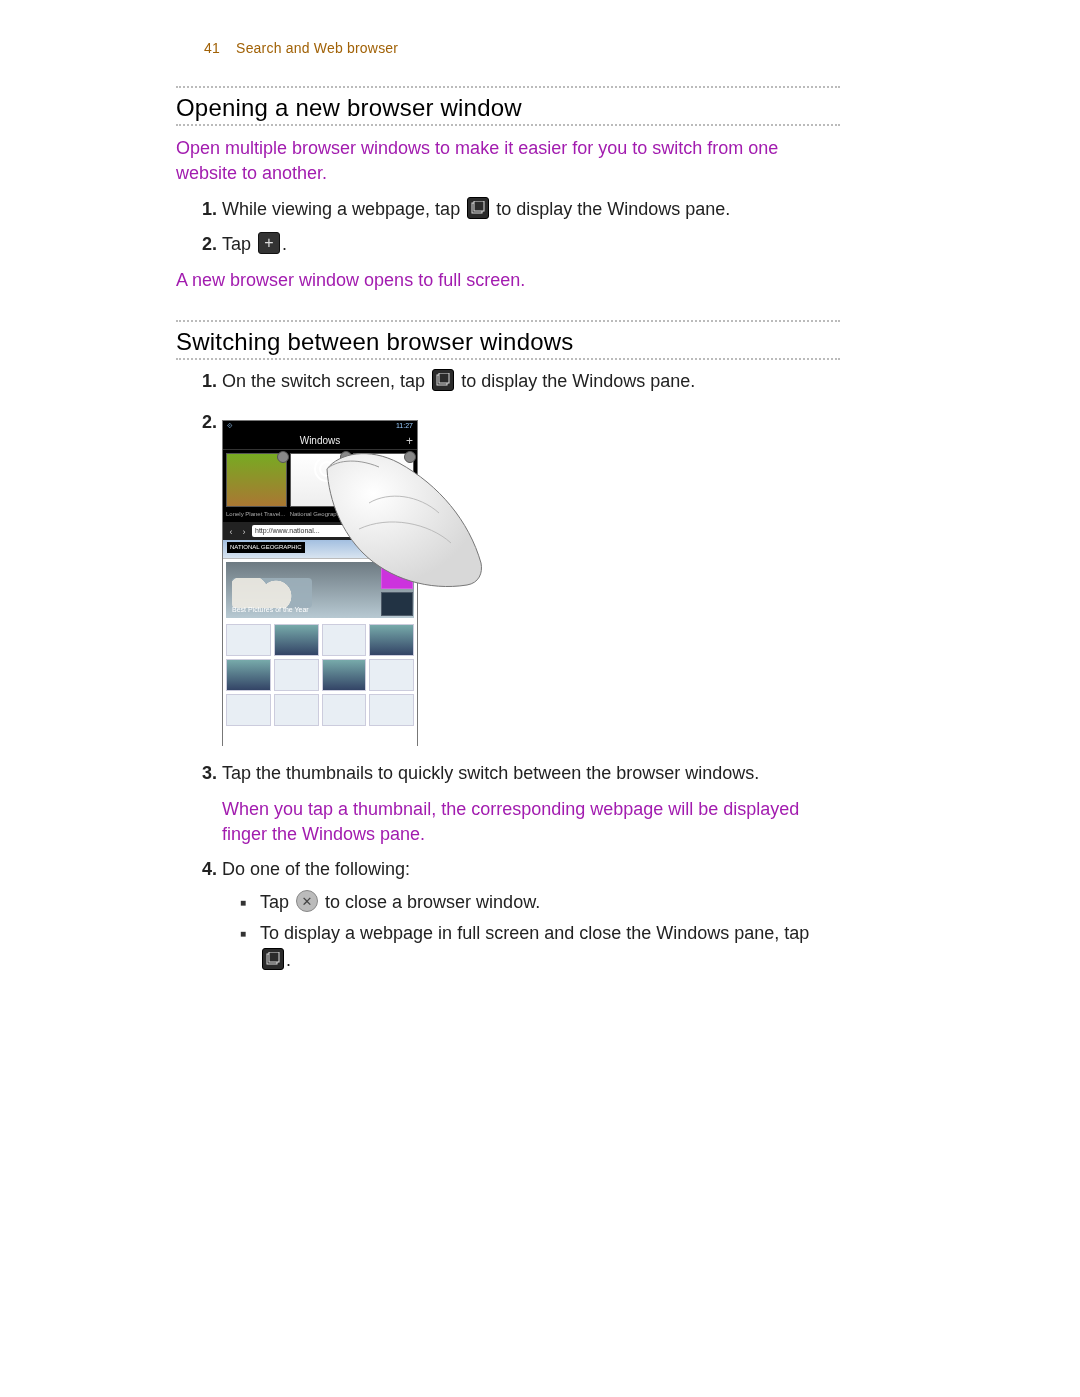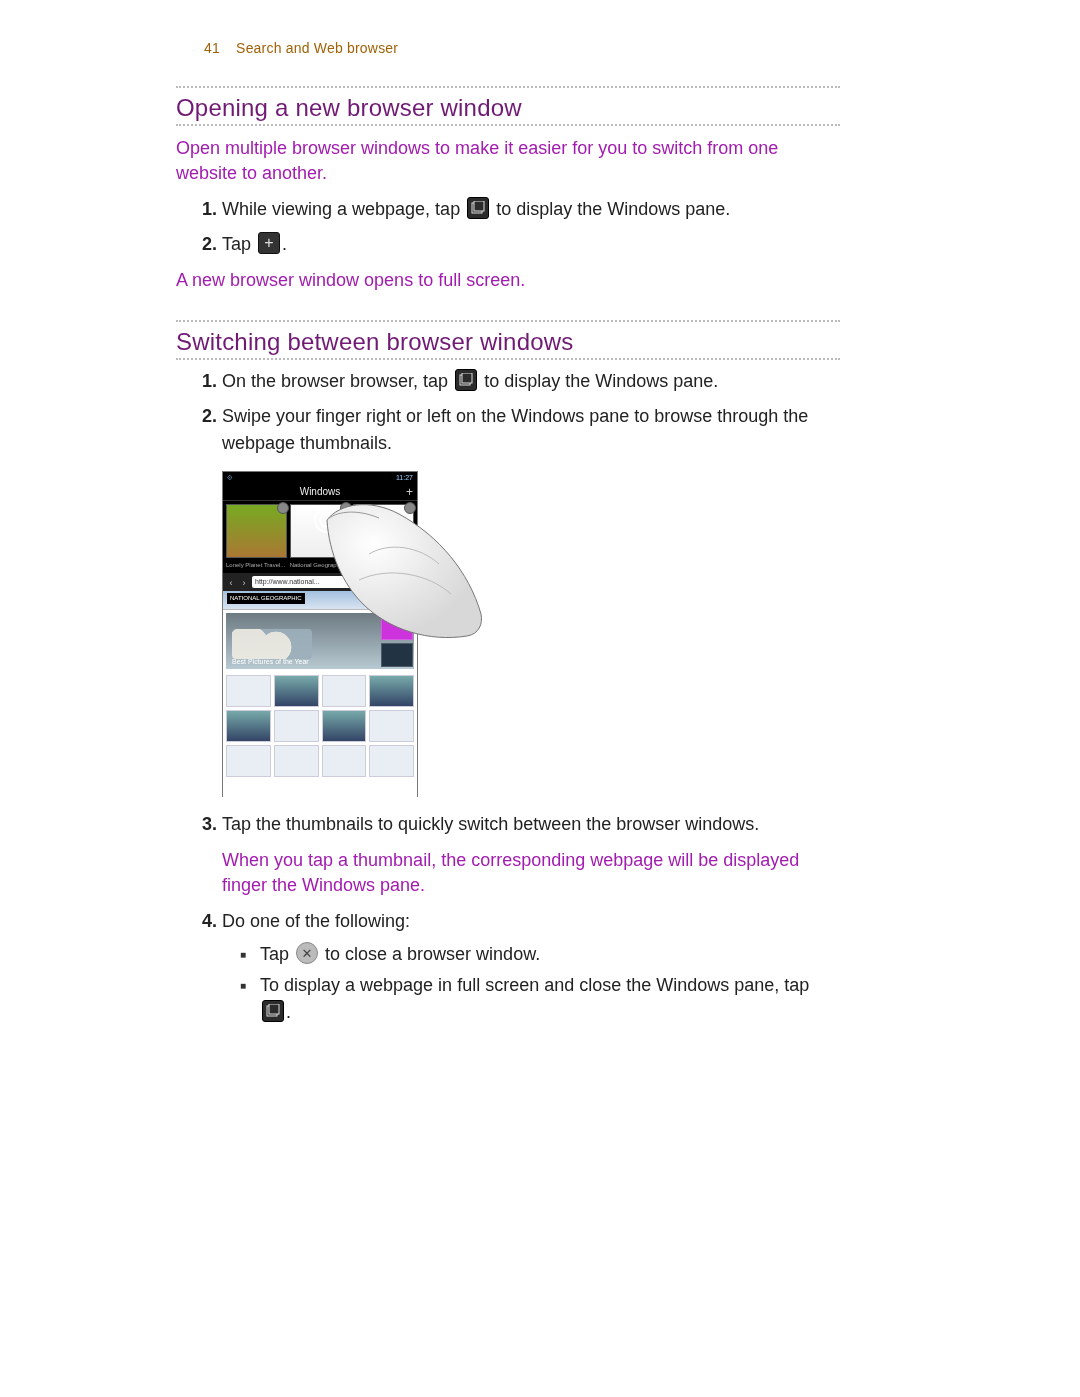--- a/index.html
+++ b/index.html
@@ -31,21 +31,21 @@
     width: 28px;
   }
   .dotted-rule {
     border: none;
     border-top: 2px dotted #bbb;
     margin: 28px 0 0 0;
   }
   h2.section-title {
     font-weight: normal;
     font-size: 24px;
-    color: #701a75; 
+    color: #000000; 
     margin: 0 0 0 0;
     padding: 6px 0 2px 0;
     border-bottom: 2px dotted #bbb;
     letter-spacing: 0.2px;
   }
   .section-block { margin-top: 30px; }
   p.body {
     font-size: 18px;
     line-height: 1.38;
     margin: 10px 0 10px 0;
@@ -275,32 +275,31 @@
 
       <p class="body">A new browser window opens to full screen.</p>
     </div>
 
     <div class="section-block" style="margin-top:18px">
       <hr class="dotted-rule">
       <h2 class="section-title">Switching between browser windows</h2>
 
       <ol class="steps">
         <li>
-          <span>On the browser browser, tap </span>
+          <span>On the switch screen, tap </span>
           <span class="icon-box icon-dark">
             <svg width="14" height="14" viewBox="0 0 14 14">
               <rect x="1" y="2" width="10" height="10" fill="none" stroke="#ddd" stroke-width="1"></rect>
               <rect x="3" y="0" width="10" height="10" fill="#2b2b2b" stroke="#ddd" stroke-width="1"></rect>
             </svg>
           </span>
           <span> to display the Windows pane.</span>
         </li>
 
         <li>
-          <span>Swipe your finger right or left on the Windows pane to browse through the webpage thumbnails.</span>
 
           
           <div class="phone-shot">
             <div class="statusbar">
               <span>⟐</span>
               <span>11:27</span>
             </div>
             <div class="winbar">
               <span>Windows</span>
               <span class="plus">+</span>

